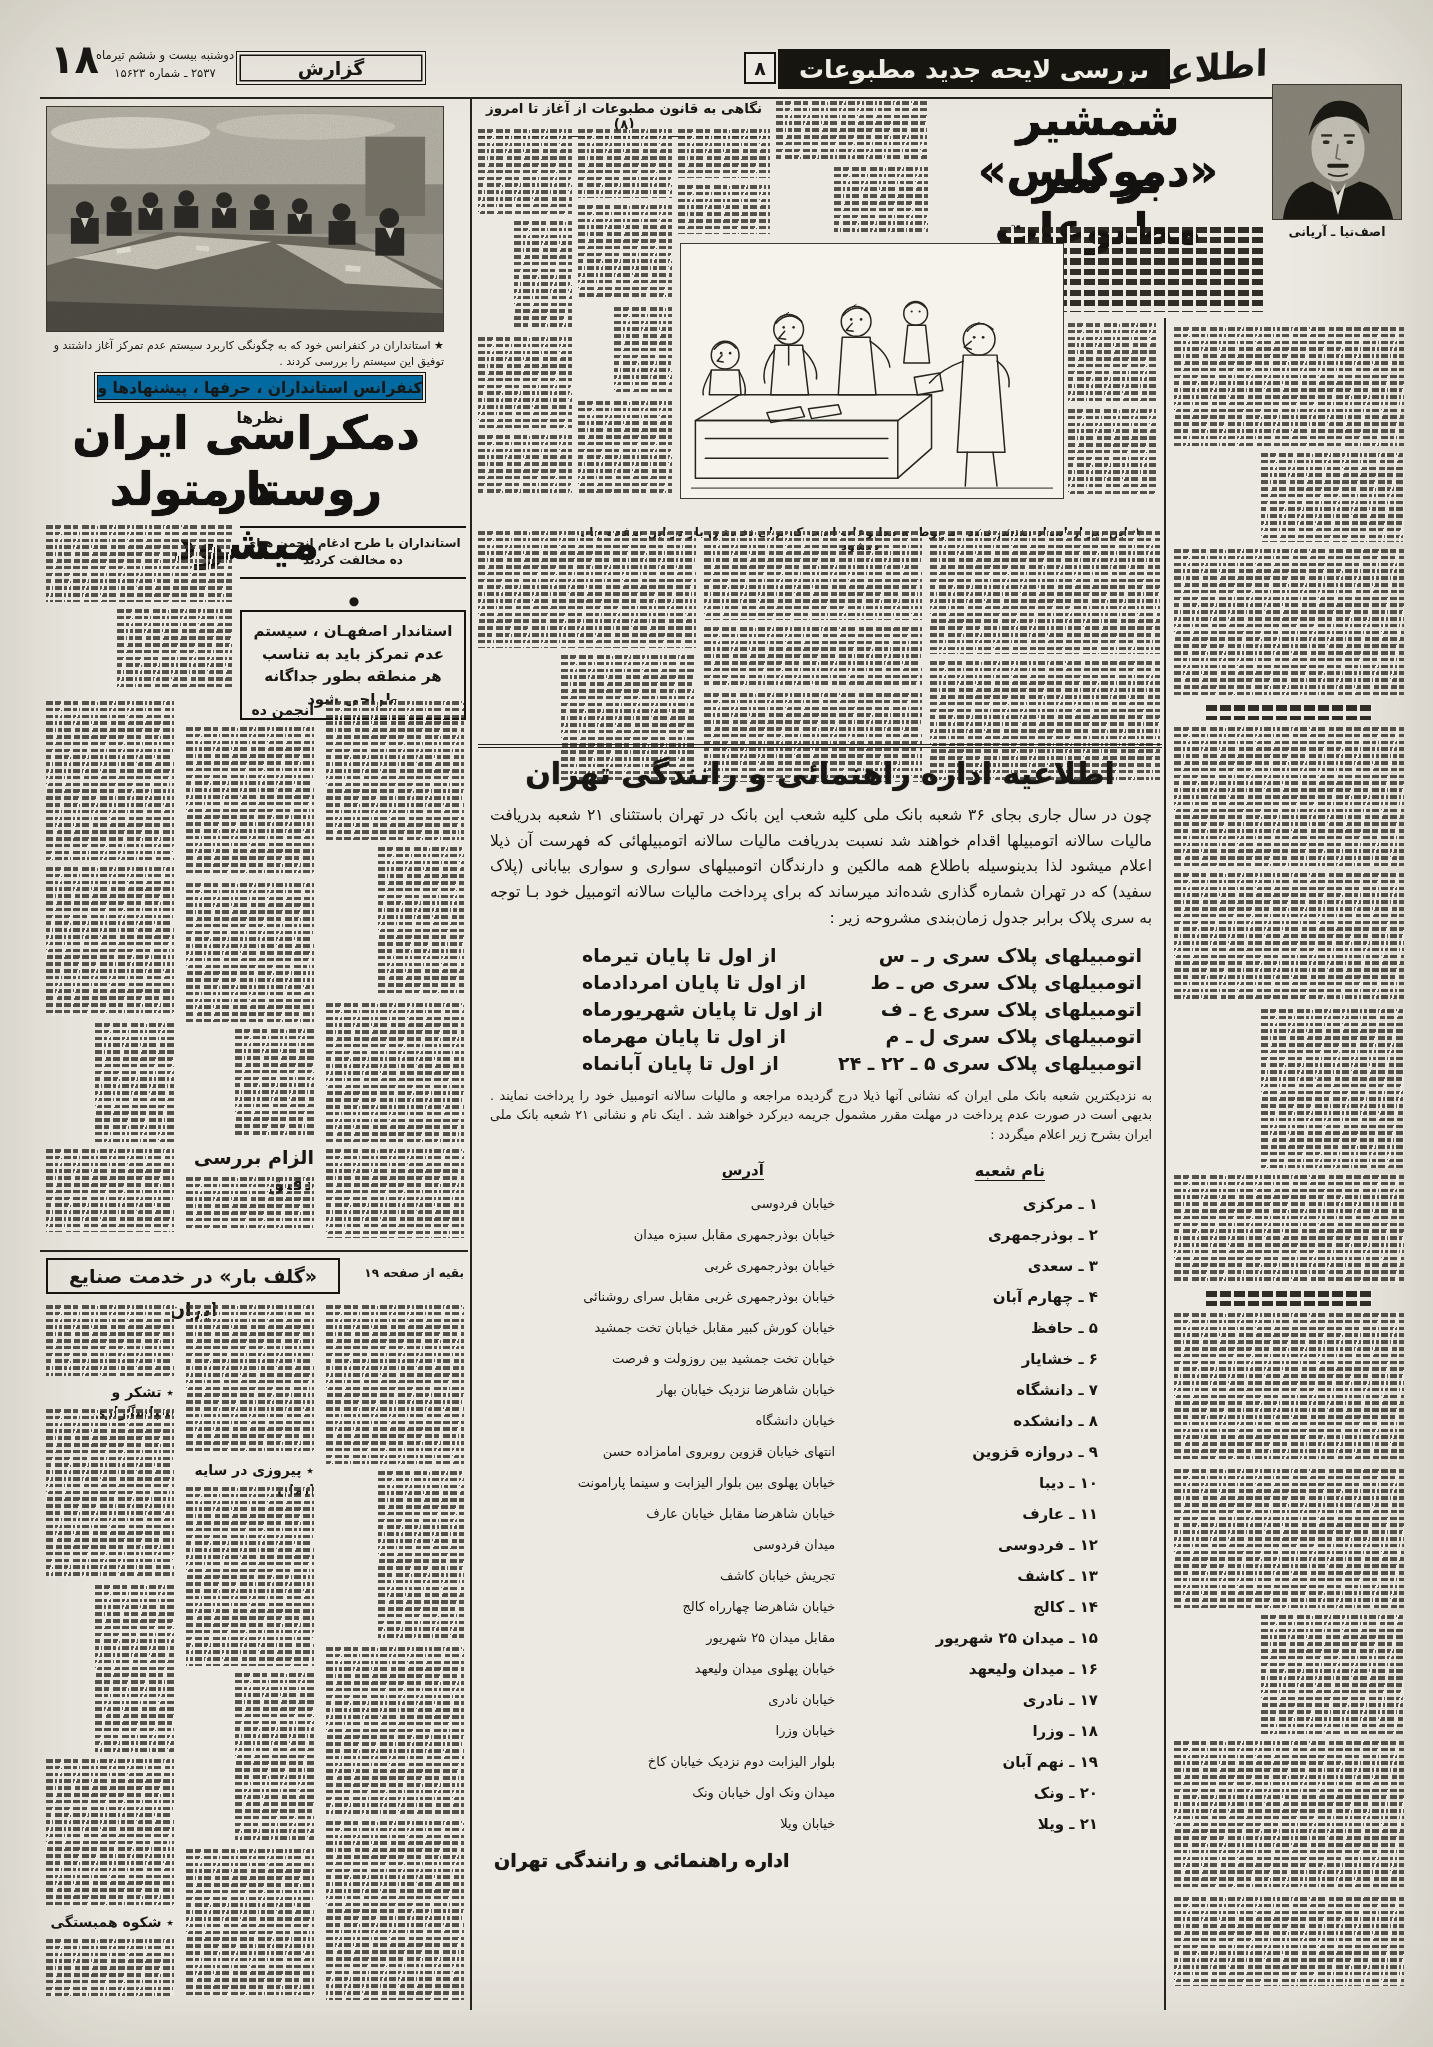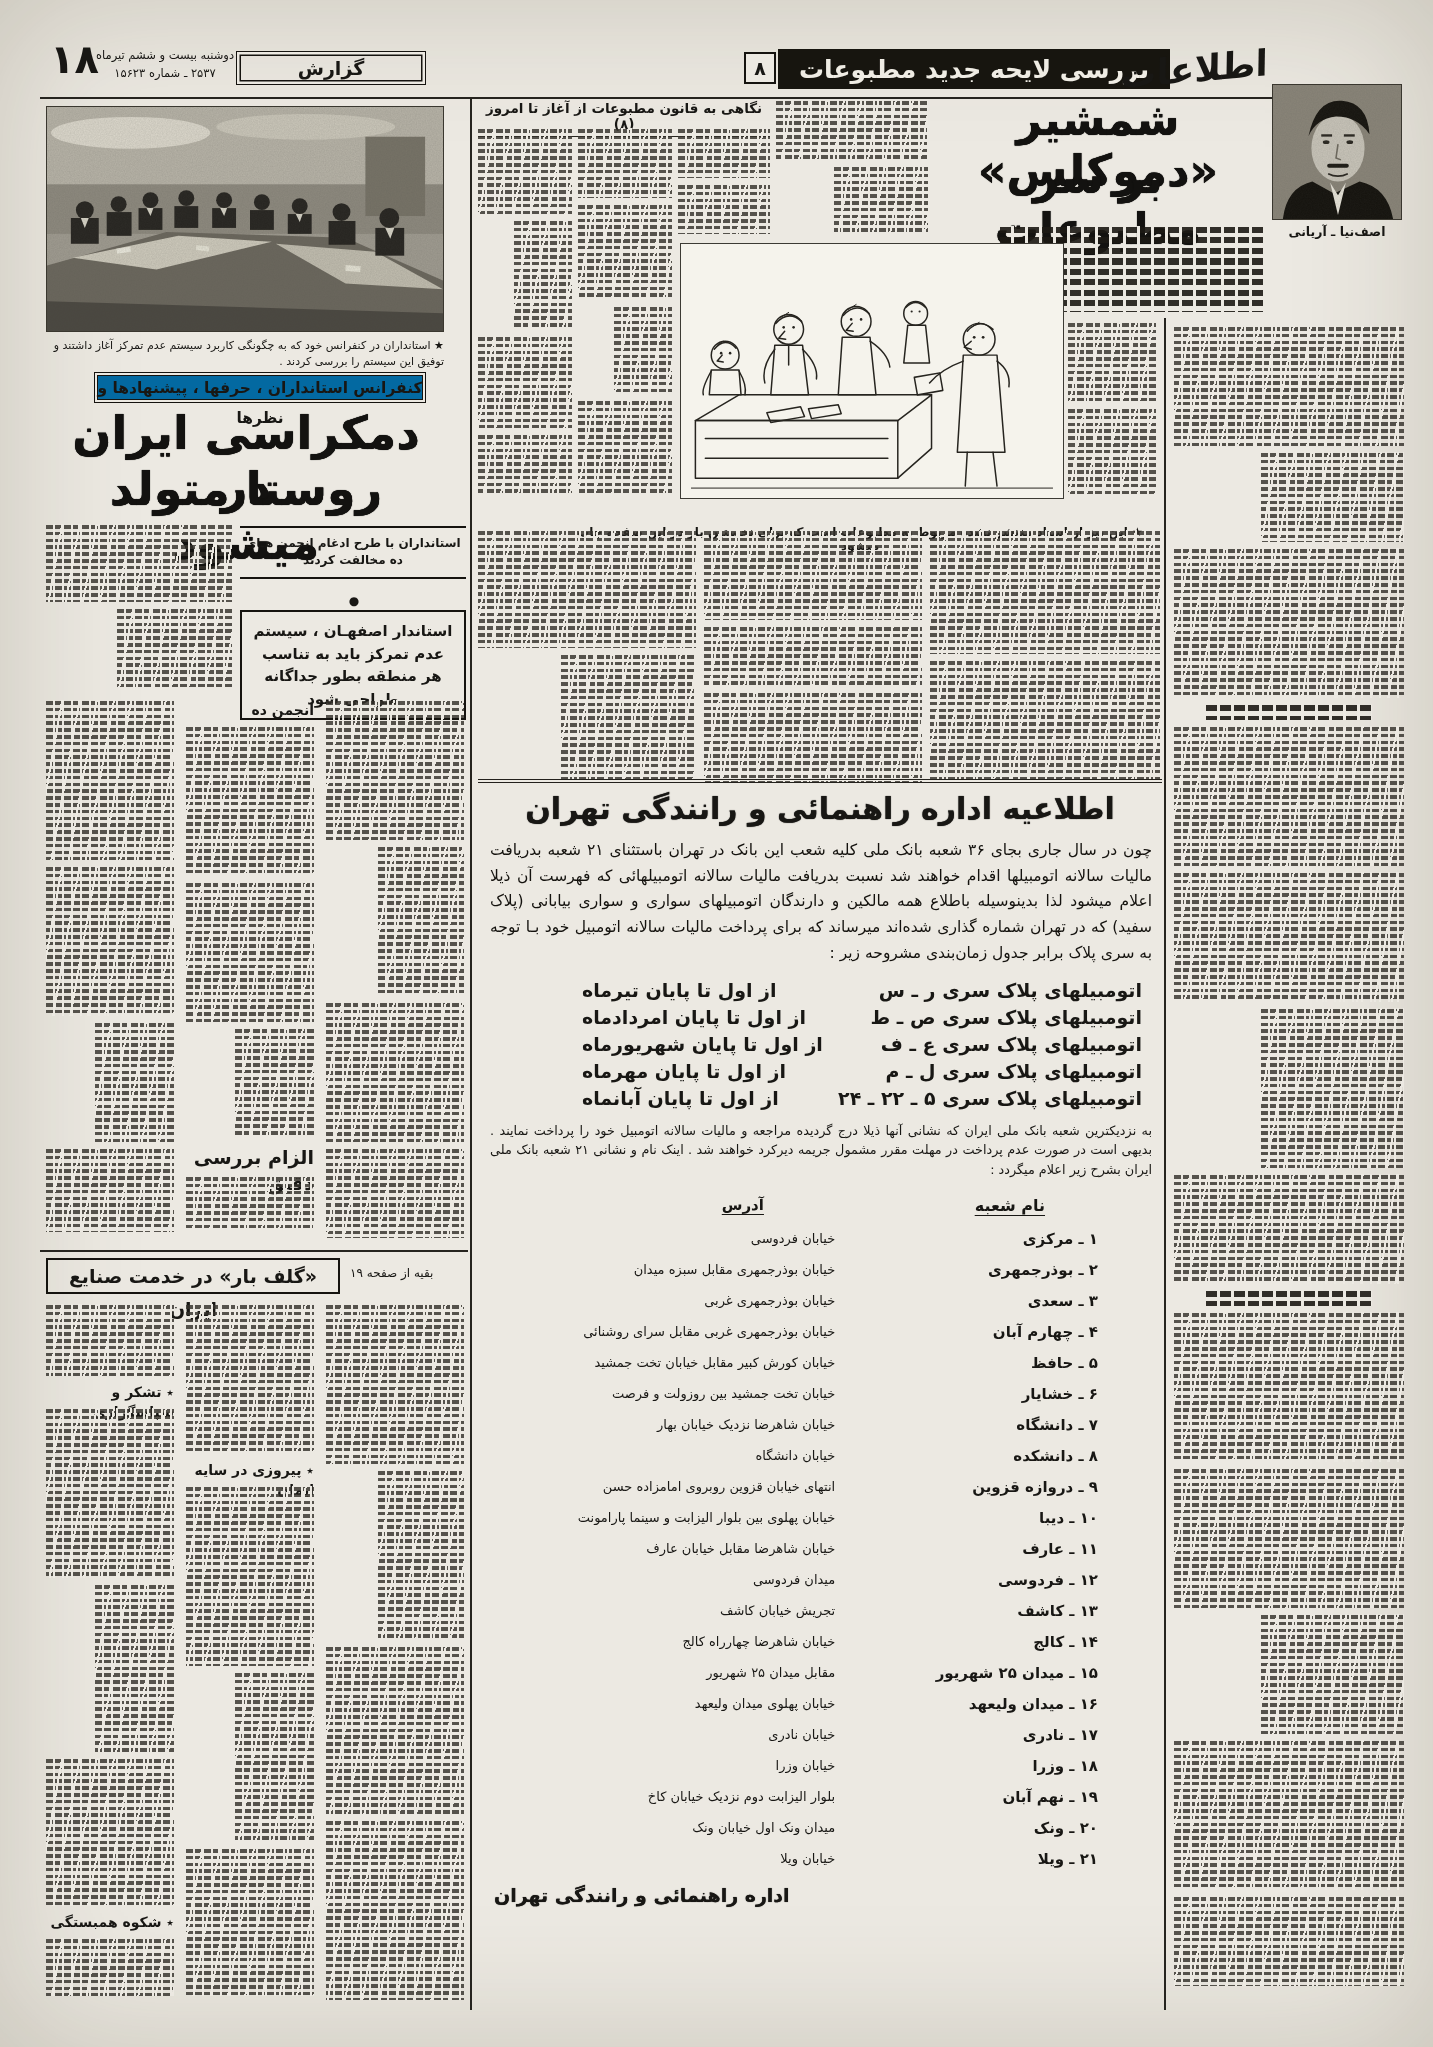--- a/index.html
+++ b/index.html
@@ -73,28 +73,28 @@
   .g-bullet{left:344px;top:594px;width:20px;font-size:12px;text-align:center;}
   .g-deck2{left:240px;top:610px;width:226px;border:2px solid #15130f;padding:8px 11px;
            font-size:15px;font-weight:bold;text-align:center;line-height:1.5;}
   .g-col0{left:46px;top:524px;width:186px;height:168px;}
   .g-colA{left:46px;top:700px;width:128px;height:542px;}
   .g-colB{left:186px;top:700px;width:128px;height:542px;}
   .g-colC{left:326px;top:700px;width:138px;height:542px;}
   
   .golf-head{left:46px;top:1258px;width:294px;height:36px;border:2px solid #15130f;
              font-size:19px;font-weight:bold;text-align:center;line-height:33px;}
-  .golf-cont{left:350px;top:1266px;width:114px;font-size:12px;font-weight:normal;text-align:left;}
+  .golf-cont{left:350px;top:1266px;width:114px;font-size:12px;font-weight:bold;text-align:right;}
   .f-colA{left:46px;top:1304px;width:128px;height:706px;}
   .f-colB{left:186px;top:1304px;width:128px;height:706px;}
   .f-colC{left:326px;top:1304px;width:138px;height:706px;}
   
   .rcol{left:1174px;top:326px;width:230px;height:1682px;}
   
-  .notice{left:478px;top:779px;width:684px;height:1168px;border-top:4px double #23211c;overflow:hidden;}
+  .notice{left:478px;top:744px;width:684px;height:1168px;border-top:4px double #23211c;overflow:hidden;}
   .notice-title{margin-top:8px;font-size:30px;font-weight:bold;text-align:center;letter-spacing:-.5px;
                 text-shadow:0 0 1px #131210;}
   .notice-lead{margin:12px 10px 0 12px;font-size:15.5px;line-height:1.66;text-align:justify;color:#14120e;}
   .schedule{width:560px;margin:12px 20px 0 auto;display:flex;flex-direction:column;gap:5px;}
   .sched-row{display:flex;justify-content:space-between;font-weight:bold;font-size:19px;}
   .notice-mid{margin:12px 10px 0 12px;font-size:12.8px;line-height:1.55;text-align:justify;}
   .thead{display:flex;margin:16px 40px 0 110px;}
   .th{font-weight:bold;text-decoration:underline;text-underline-offset:4px;}
   .th-name{width:42%;text-align:center;font-size:16px;}
   .th-addr{width:58%;text-align:center;font-size:15px;}

